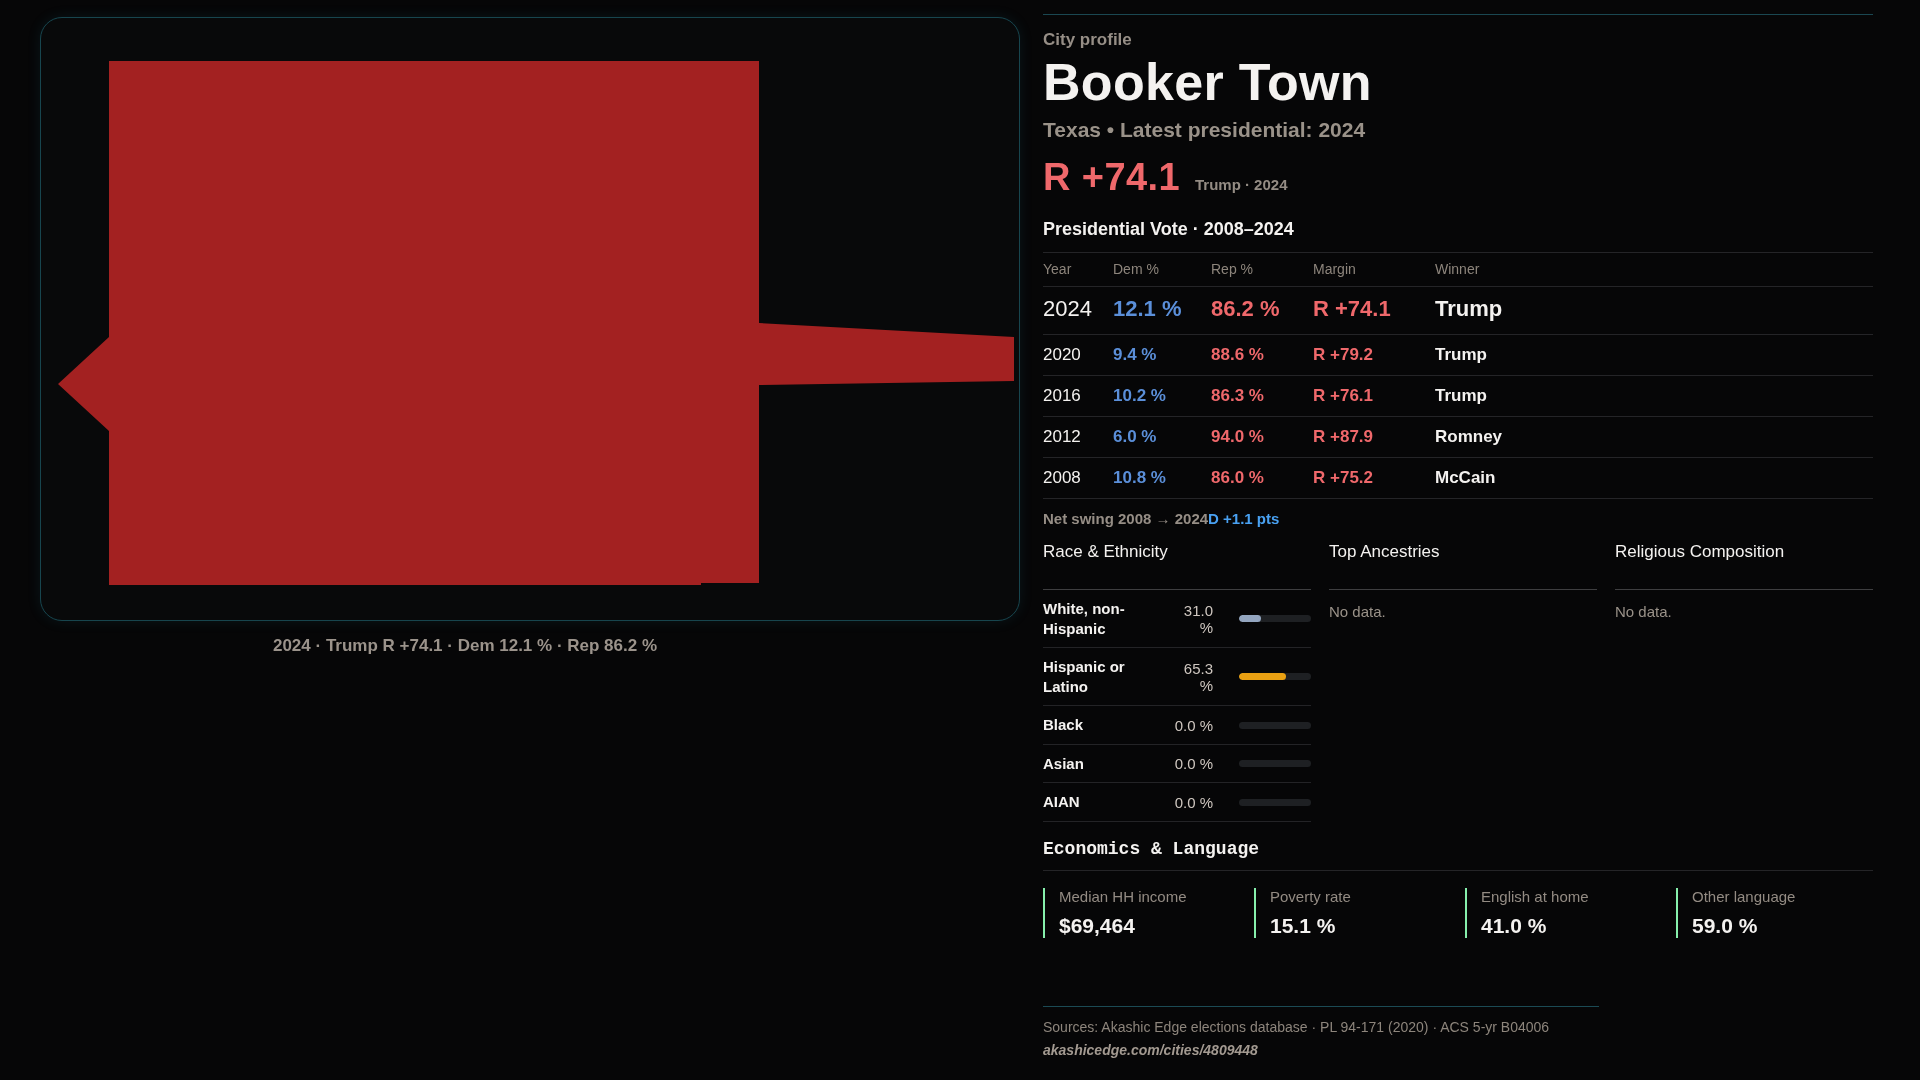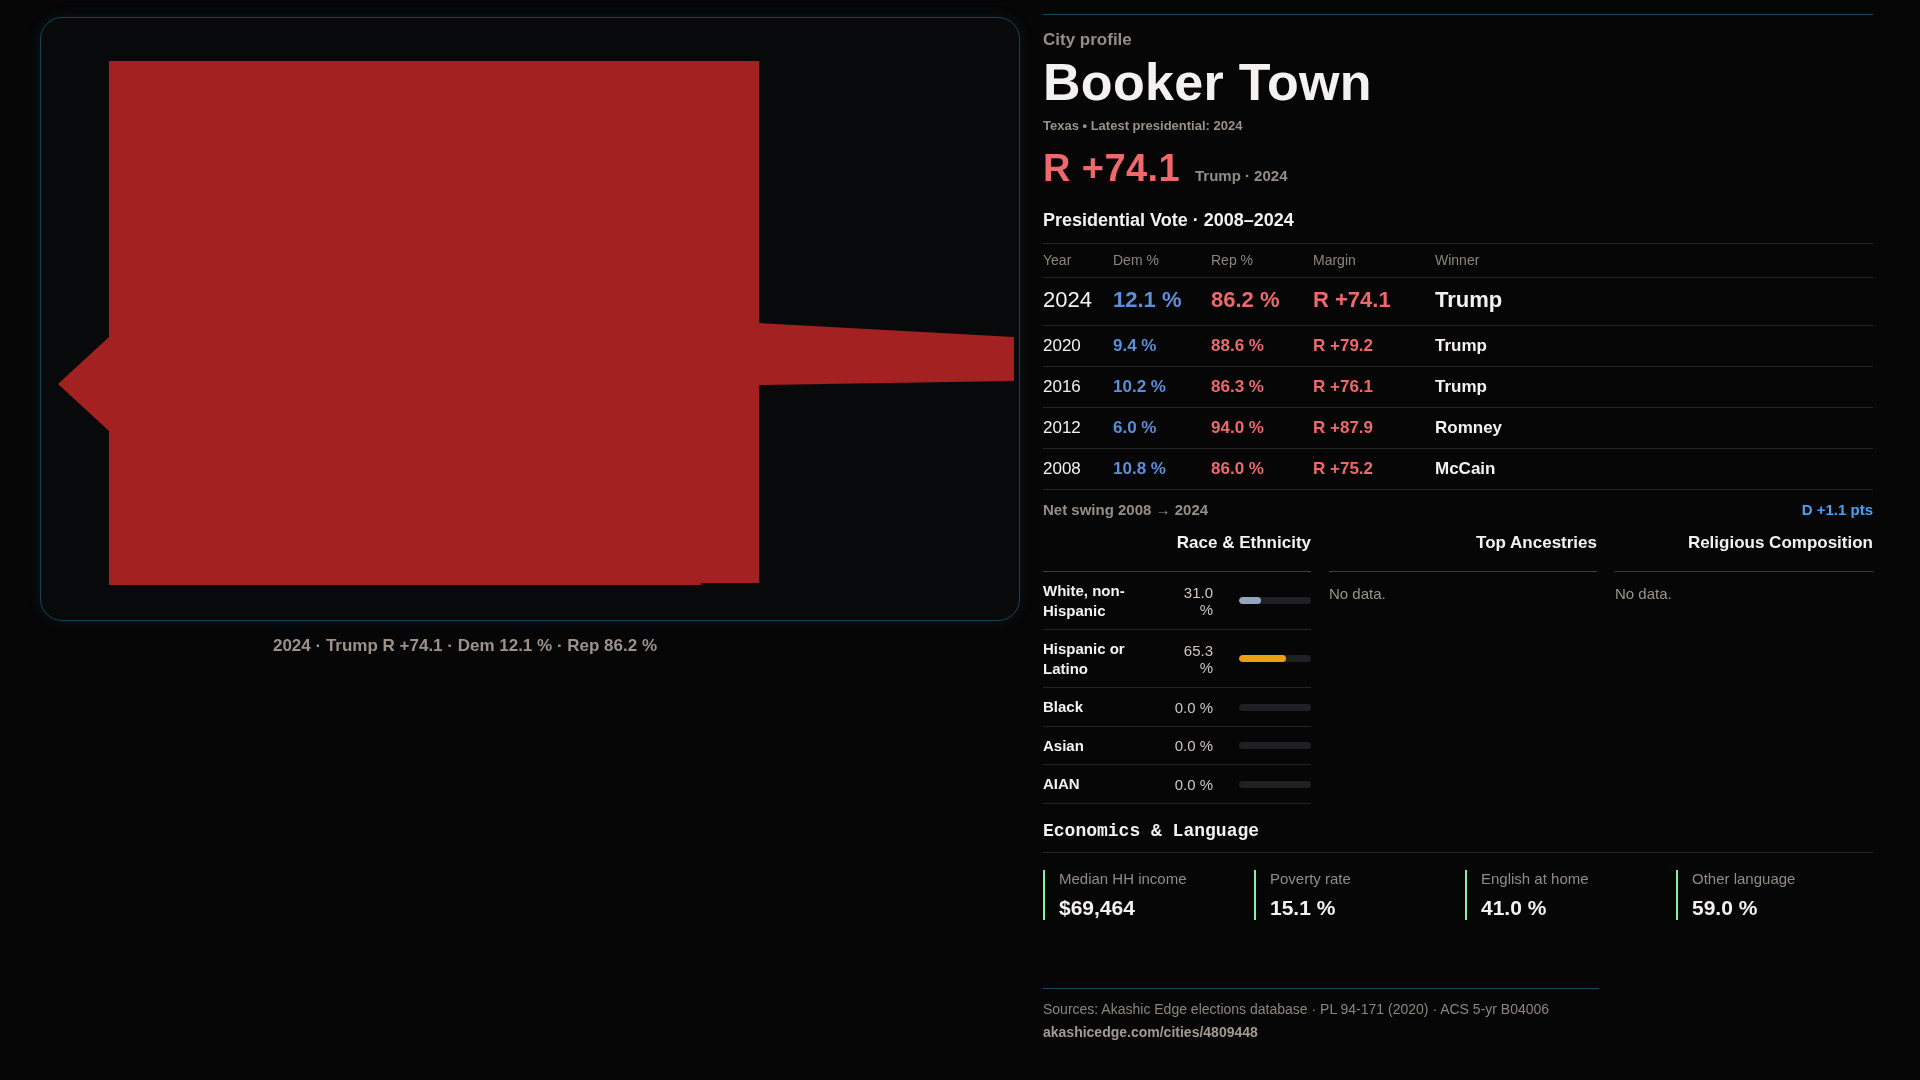--- a/index.html
+++ b/index.html
@@ -17,66 +17,66 @@
   
   .right-col { position:absolute; left:1043px; top:0; width:830px; }
   .brand-row { margin-top:30px; display:flex; align-items:center; justify-content:space-between; }
   .brand-left { display:flex; align-items:center; gap:13px; }
   .brand-name { font-size:26px; font-weight:700; letter-spacing:.3px; }
   .brand-domain { font-size:16px; font-weight:600; color:#8b8379; }
   .header-divider { margin-top:14px; height:1px; background:#1a4751; }
 
   .kicker { margin-top:15px; font-size:17px; font-weight:600; color:#968e86; }
   .city { margin-top:2px; font-size:52px; font-weight:800; line-height:1.16; letter-spacing:.3px; }
-  .subtitle { margin-top:6px; font-size:13px; font-weight:600; color:#9a9289; }
+  .subtitle { margin-top:6px; font-size:21px; font-weight:600; color:#9a9289; }
 
   .margin-row { margin-top:14px; display:flex; align-items:baseline; gap:15px; }
   .margin-big { font-size:38px; font-weight:800; color:var(--rep,#ef686b); letter-spacing:.4px; }
   .margin-ctx { font-size:15px; font-weight:600; color:#948c84; }
 
   .vote-title { margin-top:20px; font-size:18px; font-weight:700; padding-bottom:12px; }
 
   .vote-table .thead, .vote-table .tr {
     display:grid; grid-template-columns:70px 98px 102px 122px 1fr; align-items:center; }
   .vote-table .thead { border-top:1px solid #242427; border-bottom:1px solid #242427;
     padding:8px 0 9px; font-size:14px; color:#8d857c; font-weight:400; }
   .vote-table .tr { border-bottom:1px solid #242427; padding:10px 0; font-size:17px; }
   .vote-table .tr.featured { padding:9px 0 12px; font-size:22px; }
   .c-year { font-weight:400; color:#f4f2f0; }
   .c-dem { font-weight:700; color:var(--dem,#5b8fd9); }
   .c-rep { font-weight:700; color:var(--rep,#ef686b); }
   .c-margin { font-weight:700; color:var(--rep,#ef686b); }
   .c-winner { font-weight:700; color:#f4f2f0; }
 
-  .net-swing { padding-top:11px; display:flex; justify-content:space-between; align-items:center; }
+  .net-swing { padding-top:11px; display:flex; align-items:center; }
   .net-swing-label { font-size:15px; font-weight:600; color:#968e86; }
   .net-swing-value { font-size:15px; font-weight:700; color:var(--swing,#49a1f2); }
 
   .demo-grid { margin-top:15px; display:grid; grid-template-columns:268px 268px 1fr; gap:18px; }
-  .col-heading { font-size:17px; font-weight:700; padding-bottom:18px; border-bottom:1px solid #3e3e40;text-align:right; }
+  .col-heading { font-size:17px; font-weight:400; padding-bottom:27px; border-bottom:1px solid #3e3e40; }
   .no-data { margin-top:13px; font-size:15px; color:#9a9289; }
 
   .race-row { display:grid; grid-template-columns:118px 1fr 72px; align-items:center;
               gap:8px; padding:9px 0; border-bottom:1px solid #232326; }
   .race-label { font-size:15px; font-weight:600; line-height:1.3; }
   .race-value { font-size:15px; color:#cfc7c0; text-align:right; padding-right:18px; }
   .race-bar { width:72px; height:7px; border-radius:4px; background:#1e2023; overflow:hidden; }
   .race-fill { height:100%; border-radius:4px; }
 
   .econ-title { margin-top:17px; font-size:18px; font-weight:700; padding-bottom:11px;
                 border-bottom:1px solid #242427;font-family:Liberation Mono, monospace; }
   .stats { margin-top:17px; display:grid; grid-template-columns:repeat(4,1fr); gap:14px; }
   .stat { border-left:2px solid #86efac; padding-left:14px; }
   .stat-label { font-size:15px; color:#938b83; }
   .stat-value { margin-top:9px; font-size:21px; font-weight:700; }
 
   .footer { margin-top:68px; }
   .footer-divider { height:1px; width:556px; background:#1b4a54; }
   .sources { margin-top:12px; font-size:14px; color:#8d857c; }
-  .permalink { margin-top:7px; font-size:14px; font-weight:700; color:#a39a91; }
+  .permalink { margin-top:7px; font-size:14px; font-weight:700; color:#a39a91;font-style:italic; }
 </style>
 </head>
 <body>
 
 <div class="page">
 
   <div class="left-col">
     <div class="map-card">
       <svg viewBox="0 0 980 604" width="980" height="604">
         <polygon points="68,43 718,43 718,305 973,319 973,363 718,367 718,565 660,565 660,567 68,567 68,413 17,366 68,319" fill="#a32121"></polygon>

